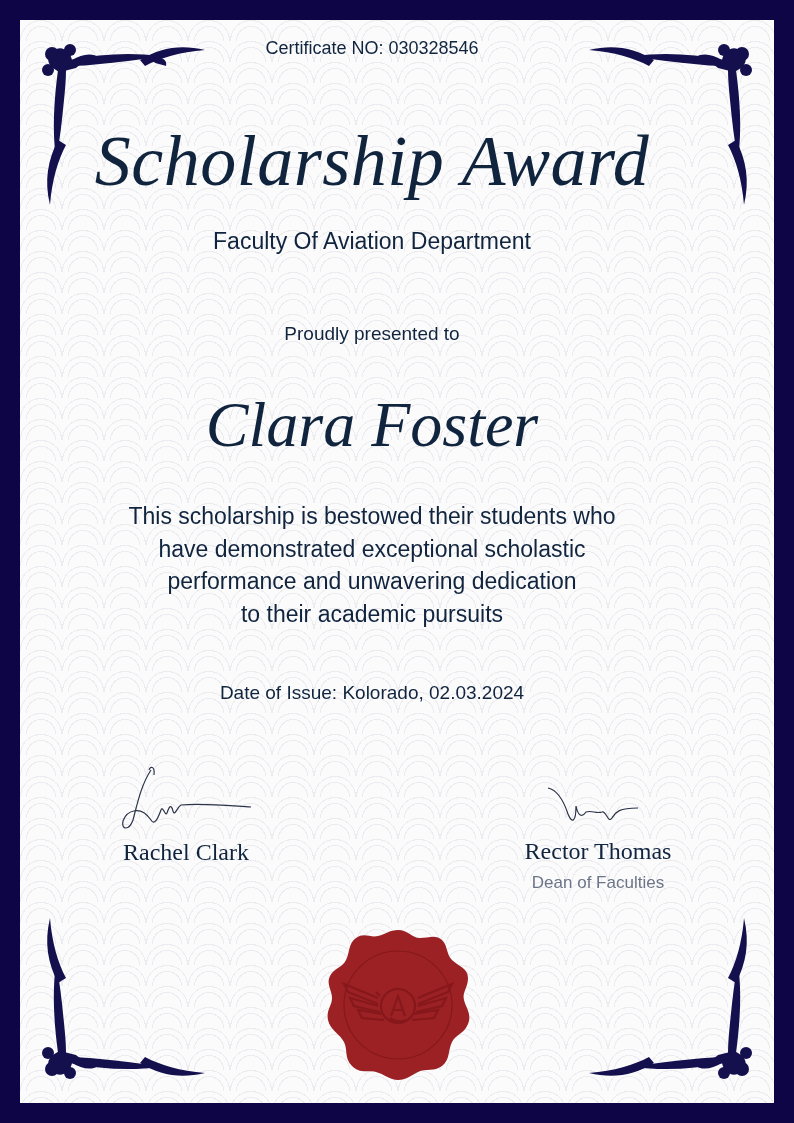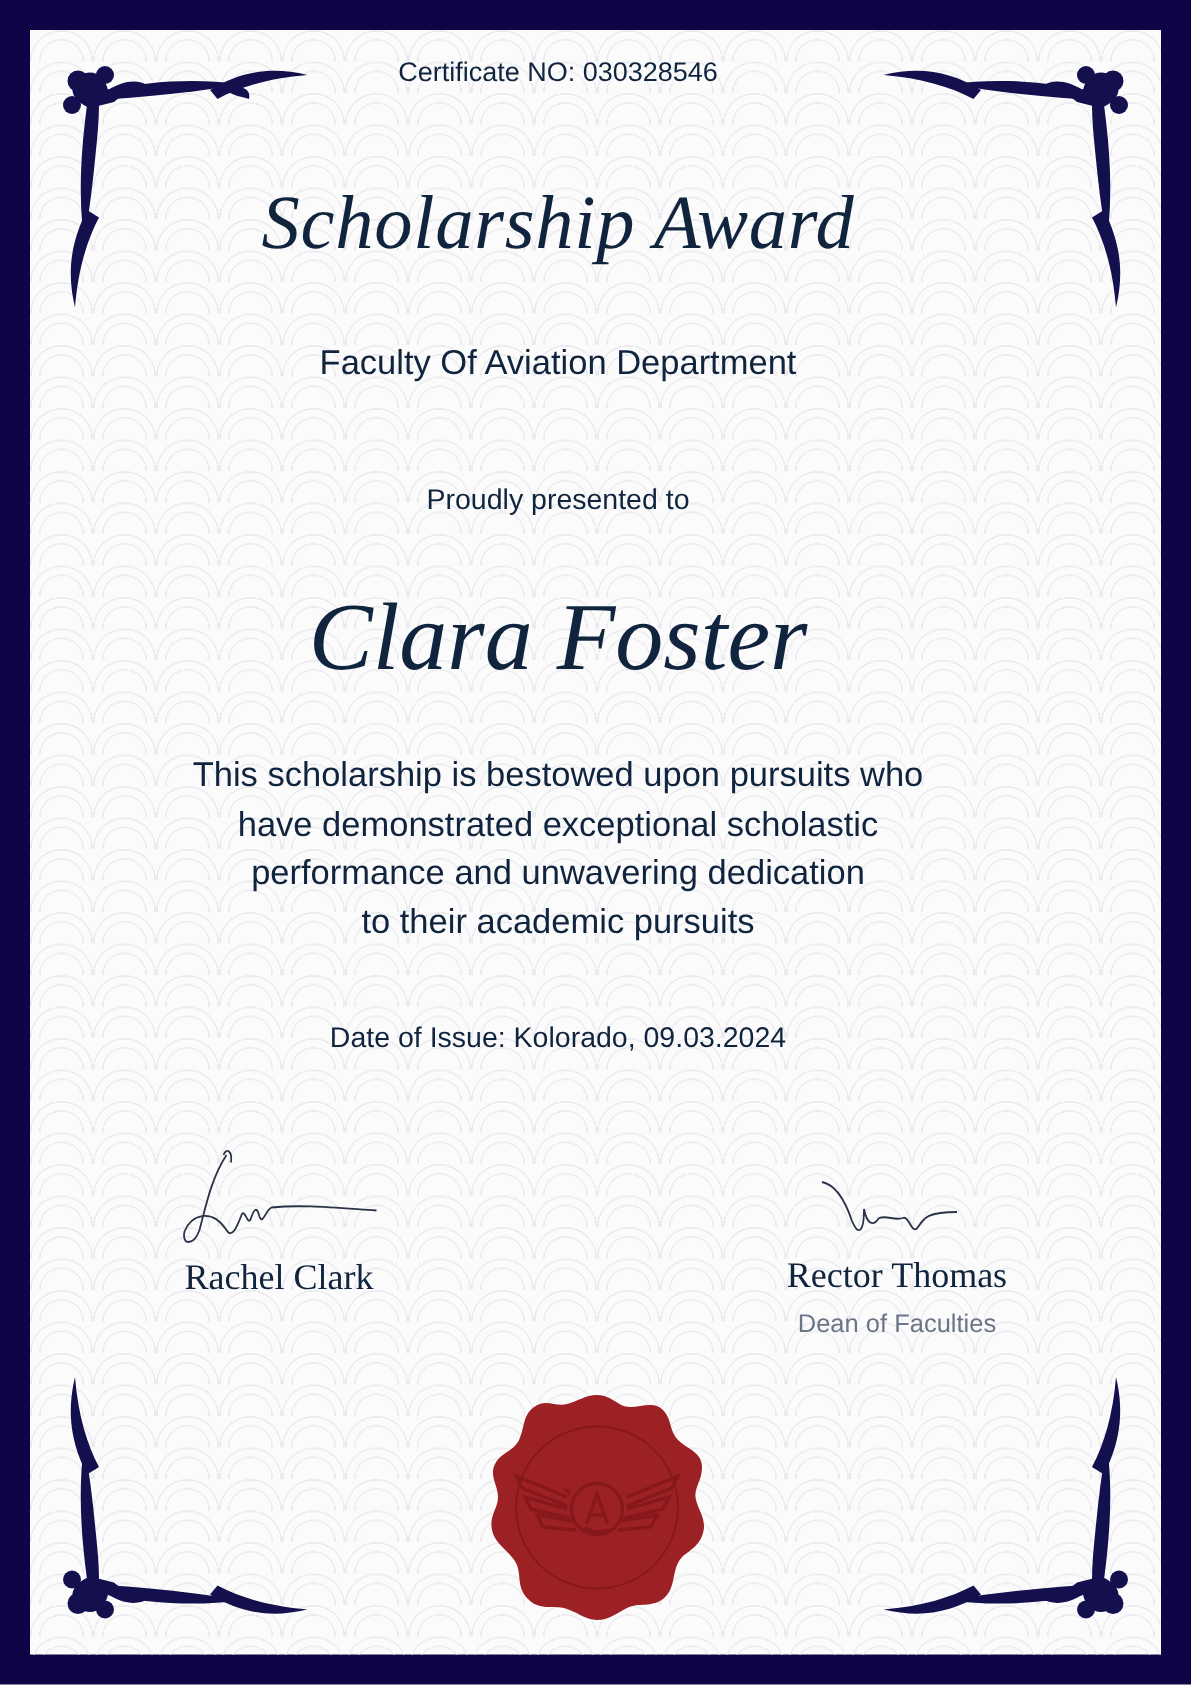--- a/index.html
+++ b/index.html
@@ -9,21 +9,21 @@
     background-color:#fbfbfc;
     background-image:
       radial-gradient(circle at 50% 100%, transparent 14px, #ececf0 14px, #ececf0 15px, transparent 15px, transparent 20px, #ececf0 20px, #ececf0 21px, transparent 21px);
     background-size:42px 21px;
     overflow:hidden;
   }
   .abs { position:absolute; left:0; width:704px; text-align:center; color:#10243e; }
   .sans { font-family:"Liberation Sans", "DejaVu Sans", sans-serif; }
   .serif { font-family:"Liberation Serif", "DejaVu Serif", serif; }
   .certno { top:18px; font-size:18px; }
-  .title { top:100px; font-size:51px; font-style:italic; letter-spacing:0.5px; }
+  .title { top:100px; font-size:72px; font-style:italic; letter-spacing:0.5px; }
   .dept { top:208px; font-size:23px; }
   .presented { top:303px; font-size:19px; }
   .name { top:368px; font-size:64px; font-style:italic; }
   .desc { top:480px; font-size:23px; line-height:32.5px; }
   .date { top:662px; font-size:19px; }
   .sig { position:absolute; width:240px; text-align:center; }
   .sig svg { display:block; margin:0 auto; }
   .sig .nm { font-size:24px; color:#10243e; margin-top:4px; }
   .sig .role { font-size:17px; color:#6b7587; margin-top:8px; }
   .sig-left { left:46px; top:745px; }
@@ -99,27 +99,27 @@
       </svg>
   </div>
 
   <div class="abs sans certno">Certificate NO: 030328546</div>
   <div class="abs serif title">Scholarship Award</div>
   <div class="abs sans dept">Faculty Of Aviation Department</div>
   <div class="abs sans presented">Proudly presented to</div>
   <div class="abs serif name">Clara Foster</div>
 
   <div class="abs sans desc">
-    <div>This scholarship is bestowed upon pursuits who</div>
+    <div>This scholarship is bestowed their students who</div>
     <div>have demonstrated exceptional scholastic</div>
     <div>performance and unwavering dedication</div>
     <div>to their academic pursuits</div>
   </div>
 
-  <div class="abs sans date">Date of Issue: Kolorado, 09.03.2024</div>
+  <div class="abs sans date">Date of Issue: Kolorado, 02.03.2024</div>
 
   <div class="sig sig-left">
     <svg width="150" height="70" viewBox="0 0 150 70">
       <path d="M40 5 C30 20 26 40 22 55 C18 66 10 65 12 56 C16 45 30 40 40 55 C44 62 48 50 50 45 C52 40 54 52 56 48 C58 42 60 38 62 46 C64 52 66 42 70 40 C90 38 110 40 140 42" fill="none" stroke="#2b3348" stroke-width="1.2"></path>
       <path d="M38 5 C40 0 44 2 43 10" fill="none" stroke="#2b3348" stroke-width="1.2"></path>
     </svg>
     <div class="nm serif">Rachel Clark</div>
   </div>
 
   <div class="sig sig-right">

